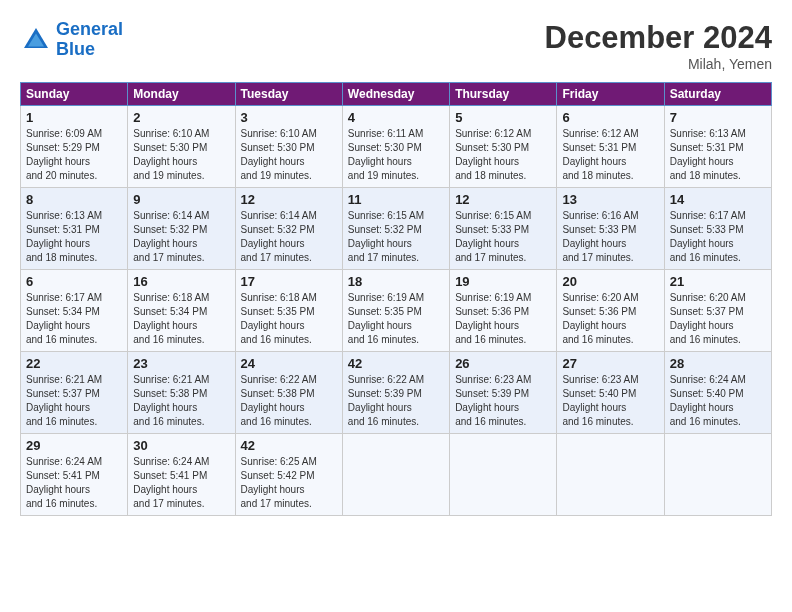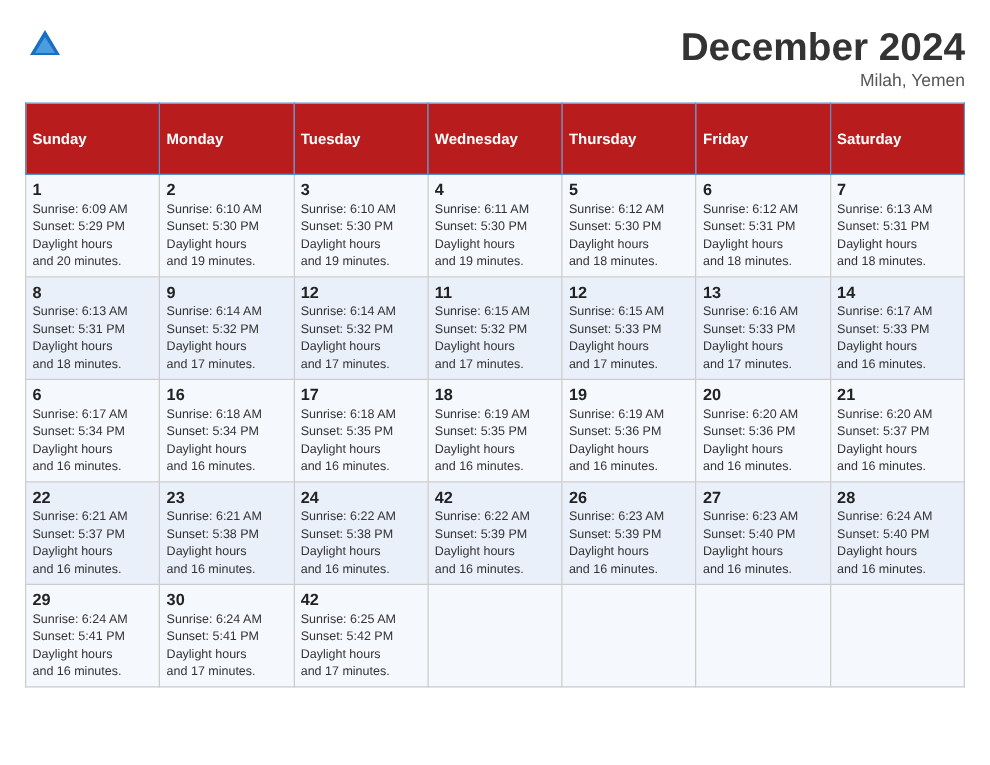--- a/index.html
+++ b/index.html
@@ -45,24 +45,24 @@
     .location {
       font-size: 14px;
       color: #555;
     }
     table {
       width: 100%;
       border-collapse: collapse;
       font-size: 10.5px;
     }
     thead tr th {
-      background: #b91c1c;
+      background: #701a75;
       color: #fff;
       font-weight: bold;
-      padding: 21px 5px;
+      padding: 4px 5px;
       text-align: left;
       border: 1px solid #5a90cc;
       font-size: 12px;
     }
     tbody tr td {
       border: 1px solid #ccc;
       padding: 4px 5px;
       vertical-align: top;
       background: #fff;
       min-height: 70px;
@@ -92,20 +92,24 @@
   </style>
 </head>
 <body>
 
 <div class="header">
   <div class="logo">
     <svg class="logo-icon" viewBox="0 0 40 40">
       <polygon points="20,5 35,30 5,30" fill="#1a6ec4"></polygon>
       <polygon points="20,12 30,28 10,28" fill="#4a9ee0"></polygon>
     </svg>
+    <div class="logo-text">
+      <div><span>General</span></div>
+      <div><span style="color:#1a6ec4">Blue</span></div>
+    </div>
   </div>
   <div class="title-block">
     <div class="month-title">December 2024</div>
     <div class="location">Milah, Yemen</div>
   </div>
 </div>
 
 <table>
   <thead>
     <tr>

